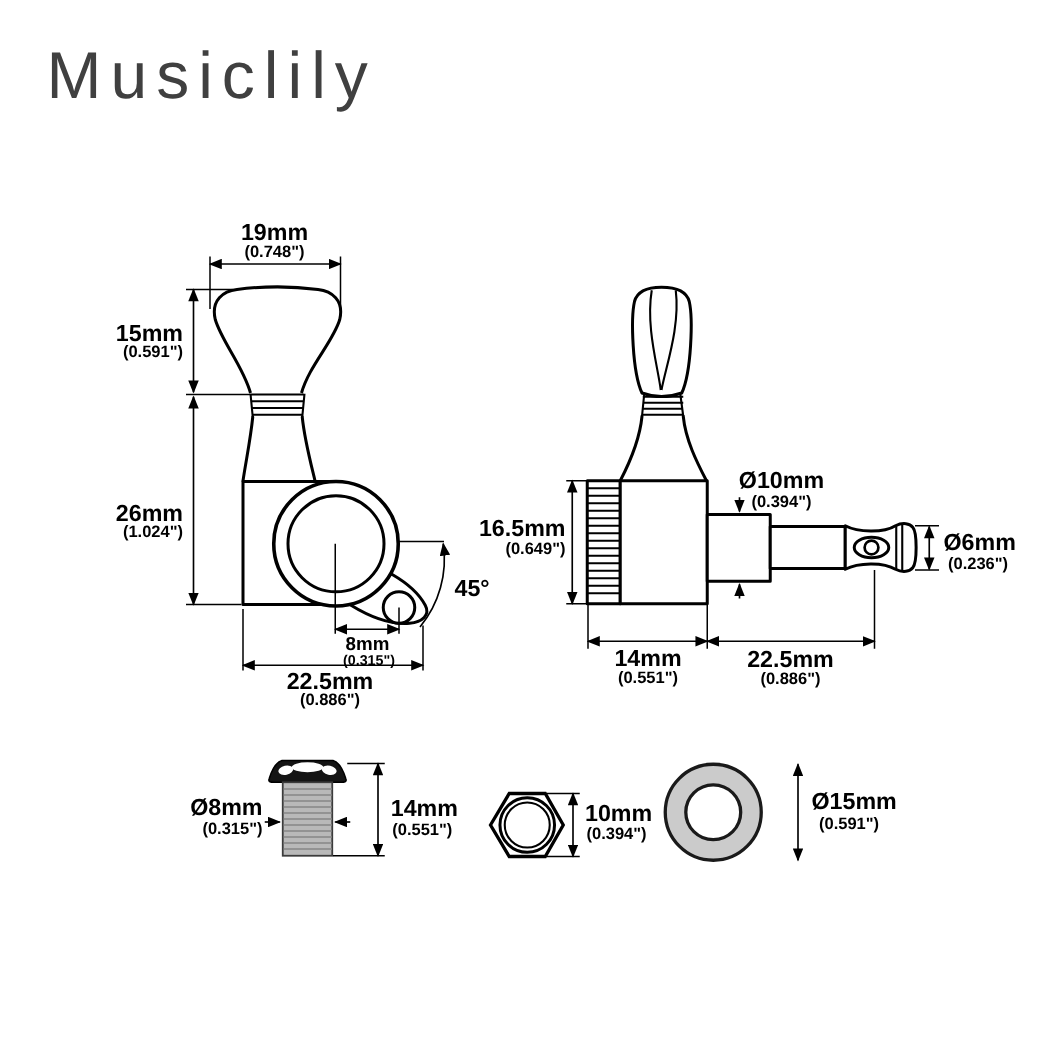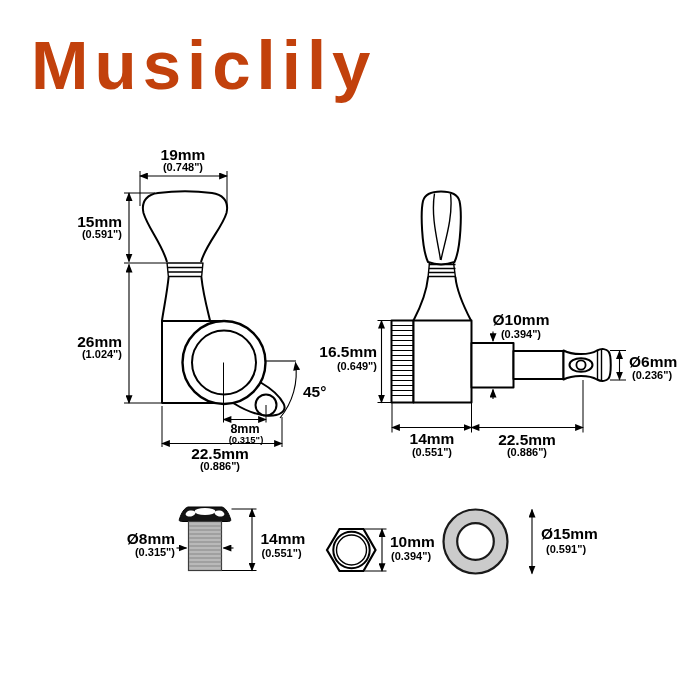--- a/index.html
+++ b/index.html
@@ -3,21 +3,21 @@
 <meta charset="utf-8">
 <style>
   html,body{margin:0;padding:0;}
   body{
     width:700px;height:700px;background:#ffffff;position:relative;overflow:hidden;
     font-family:"Liberation Sans",sans-serif;
   }
   .logo{
     position:absolute;left:31px;top:26px;
     font-family:"Liberation Sans",sans-serif;
-    font-size:69px;font-weight:700;color:#c2410c;letter-spacing:6px;white-space:nowrap;
+    font-size:44px;font-weight:400;color:#404040;letter-spacing:6px;white-space:nowrap;
   }
   svg{position:absolute;left:0;top:0;}
   .outl{fill:none;stroke:#000;stroke-width:2;stroke-linejoin:round;stroke-linecap:round;}
   .outlf{fill:#fff;stroke:#000;stroke-width:2;stroke-linejoin:round;}
   .thin{fill:none;stroke:#000;stroke-width:1.4;}
   .dim{fill:none;stroke:#000;stroke-width:1.1;}
   .ext{fill:none;stroke:#000;stroke-width:1;}
   text{fill:#000;}
   .t15{font:700 15.5px "Liberation Sans",sans-serif;}
   .t11{font:700 11px "Liberation Sans",sans-serif;}

